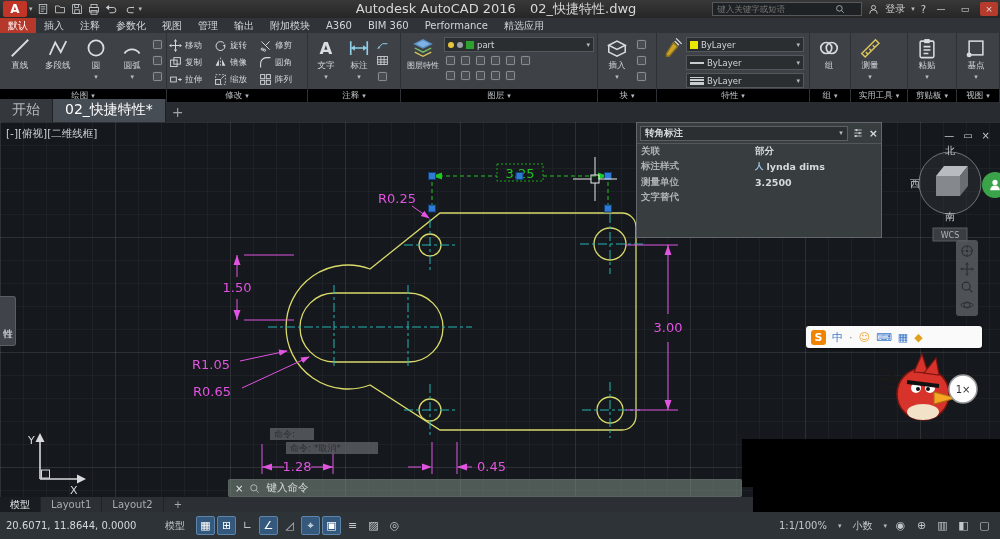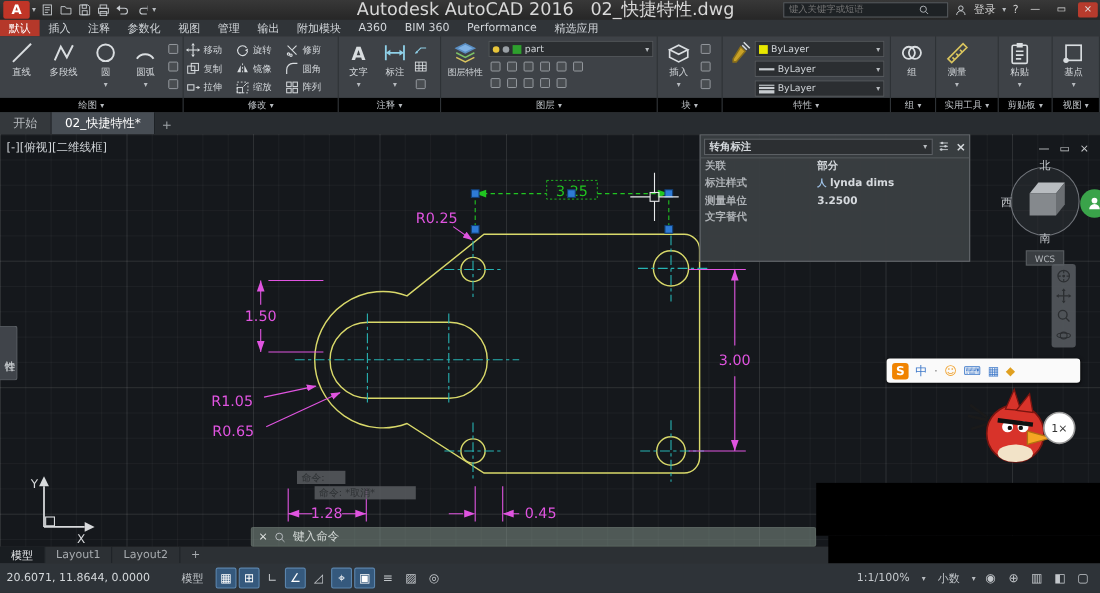--- a/index.html
+++ b/index.html
@@ -4,21 +4,21 @@
 <style>
   html,body{margin:0;padding:0;width:1000px;height:539px;overflow:hidden;background:#000;
     font-family:"DejaVu Sans","Liberation Sans",sans-serif;}
   .stage{position:relative;width:1000px;height:539px;background:#2b2b2b;}
   .band{position:absolute;left:0;right:0;}
   
   .titlebar{top:0;height:18px;background:linear-gradient(#383838,#262626);display:flex;align-items:center;color:#d0d0d0;font-size:10px;}
   .applogo{width:24px;height:16px;background:#c03527;color:#fff;font-weight:bold;font-size:12px;display:flex;align-items:center;justify-content:center;margin:1px 2px 1px 3px;border-radius:2px;}
   .qat{display:flex;align-items:center;gap:5px;margin-left:4px;}
   .qat svg{display:block}
-  .tb-center{position:absolute;left:0;right:8px;text-align:center;pointer-events:none;font-size:16px;color:#d8d8d8;}
+  .tb-center{position:absolute;left:0;right:8px;text-align:center;pointer-events:none;font-size:13px;color:#d8d8d8;}
   .tb-center span{margin:0 5px;}
   .tb-right{margin-left:auto;display:flex;align-items:center;gap:6px;padding-right:2px;}
   .searchbox{display:flex;align-items:center;background:#1e2225;border:1px solid #55595d;height:12px;padding:0 4px;width:140px;}
   .searchbox input{background:transparent;border:none;outline:none;color:#9aa0a5;font-size:8.5px;width:118px;padding:0;font-family:inherit;}
   .winbtn{width:18px;height:14px;display:flex;align-items:center;justify-content:center;font-size:9px;color:#ddd;}
   .winbtn.close{background:#b73b2d;border-radius:2px;}
   .caret{font-size:7px;color:#b8bcc0;}
   
   .tabrow{top:18px;height:15px;background:#303438;display:flex;align-items:stretch;color:#d2d6da;font-size:10px;}
   .rtab{padding:0 8px;display:flex;align-items:center;white-space:nowrap;}
@@ -36,21 +36,21 @@
   .combo{display:flex;align-items:center;gap:3px;background:#2b2e31;border:1px solid #54585c;height:13px;padding:0 3px;color:#d0d4d8;font-size:8.5px;white-space:nowrap;}
   .combo .grow{flex:1}
   .sw{width:8px;height:8px;display:inline-block;}
   .dot{width:6px;height:6px;border-radius:50%;display:inline-block;}
   .lt-line{width:14px;height:2px;background:#c8ccd0;display:inline-block;}
   .lw-lines{display:inline-flex;flex-direction:column;gap:1px;}
   .lw-lines i{width:14px;background:#c8ccd0;display:block;}
   .layer-col{display:flex;flex-direction:column;gap:2px;padding-top:3px;width:150px;}
   .layer-minis{display:flex;gap:2px;}
   
-  .filetabs{top:102px;height:20px;background:#282c30;display:flex;align-items:flex-end;color:#b4b8bc;font-size:11px;}
+  .filetabs{top:102px;height:20px;background:#282c30;display:flex;align-items:flex-end;color:#b4b8bc;font-size:14px;}
   .ftab{padding:2px 12px 3px;background:#34383c;border-right:1px solid #1e2226;white-space:nowrap;}
   .ftab.active{background:#474d54;color:#fff;}
   .ftab-add{padding:2px 6px;color:#9fa4a8;}
   
   .canvas{top:122px;height:375px;background-color:#15181c;overflow:hidden;
     background-image:
       linear-gradient(rgba(255,255,255,0.07) 1px,transparent 1px),
       linear-gradient(90deg,rgba(255,255,255,0.07) 1px,transparent 1px),
       linear-gradient(rgba(255,255,255,0.035) 1px,transparent 1px),
       linear-gradient(90deg,rgba(255,255,255,0.035) 1px,transparent 1px);
@@ -58,23 +58,23 @@
   .vp-label{position:absolute;left:6px;top:5px;color:#cfd3d7;font-size:10.5px;z-index:3;}
   .canvas-controls{position:absolute;right:10px;top:8px;display:flex;gap:9px;color:#c8cacc;font-size:10px;z-index:6;}
   .draw-svg{position:absolute;left:0;top:0;z-index:2;}
   
   .qp{position:absolute;left:636px;top:0;width:244px;height:114px;background:rgba(58,62,66,0.96);border:1px solid #63676b;z-index:8;color:#d6dade;font-size:9.5px;font-weight:bold;}
   .qp-head{height:18px;display:flex;align-items:center;padding:1px 3px;gap:4px;border-bottom:1px solid #53575b;}
   .qp-combo{flex:1;display:flex;align-items:center;background:#2c2f32;border:1px solid #5c6064;height:13px;padding:0 4px;gap:4px;}
   .qp-combo span:first-child{flex:1}
   .qp-tools{display:flex;align-items:center;gap:5px;}
   .qp-close{color:#d8dcdf;font-size:11px;line-height:1;}
-  .qp-row{display:flex;height:15.3px;align-items:center;padding:0 4px;}
+  .qp-row{display:flex;height:15.3px;align-items:center;padding:0 4px;gap:28px;}
   .qp-label{width:86px;color:#aeb2b6;}
-  .qp-val{flex:1;display:flex;align-items:center;gap:3px;margin-left:16px;}
+  .qp-val{flex:1;display:flex;align-items:center;gap:3px;}
   .ann{color:#9fc3e8;font-style:normal;font-size:8.5px;}
   
   .viewcube{position:absolute;left:903px;top:16px;z-index:4;}
   .green-badge{position:absolute;left:982px;top:50px;width:26px;height:26px;border-radius:50%;background:#3aa34a;z-index:5;display:flex;align-items:center;justify-content:center;}
   .navbar{position:absolute;left:956px;top:118px;width:22px;background:rgba(88,93,98,0.85);border-radius:3px;z-index:5;display:flex;flex-direction:column;align-items:center;gap:4px;padding:4px 0;}
   
   .ime{position:absolute;left:806px;top:204px;width:166px;height:22px;background:#fafafa;border-radius:3px;box-shadow:0 1px 3px rgba(0,0,0,0.6);z-index:7;display:flex;align-items:center;gap:6px;padding:0 5px;}
   .ime-logo{width:15px;height:15px;background:#f08300;color:#fff;border-radius:3px;font-size:11px;font-weight:bold;display:flex;align-items:center;justify-content:center;}
   .ime-item{font-size:11px;}
   .bird{position:absolute;left:878px;top:224px;z-index:7;}

